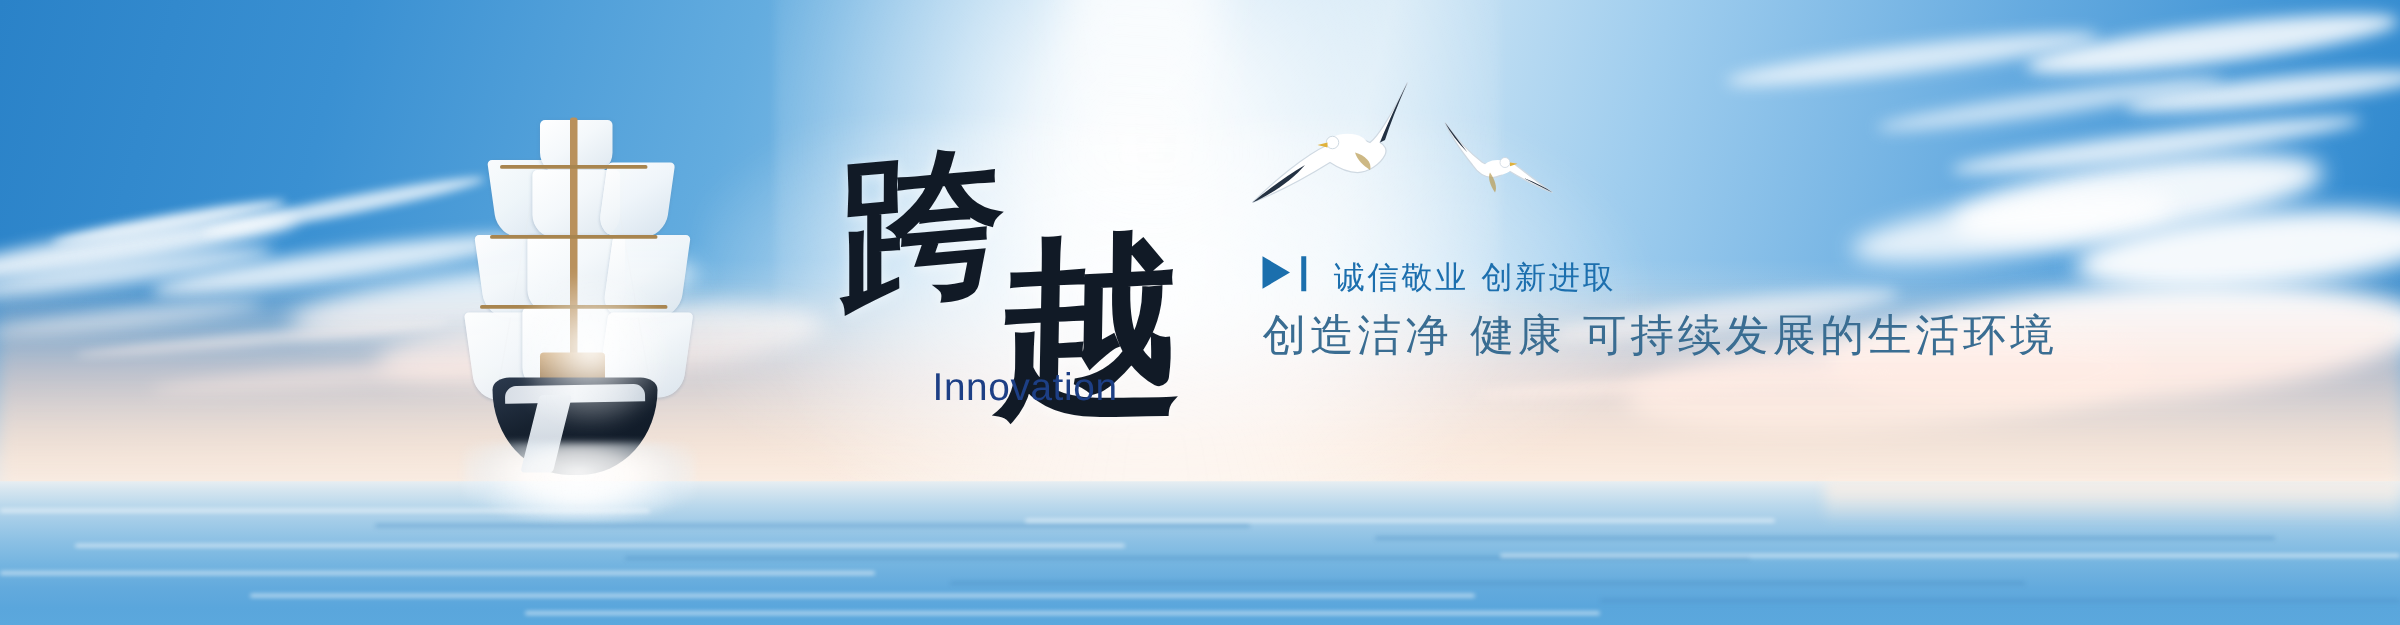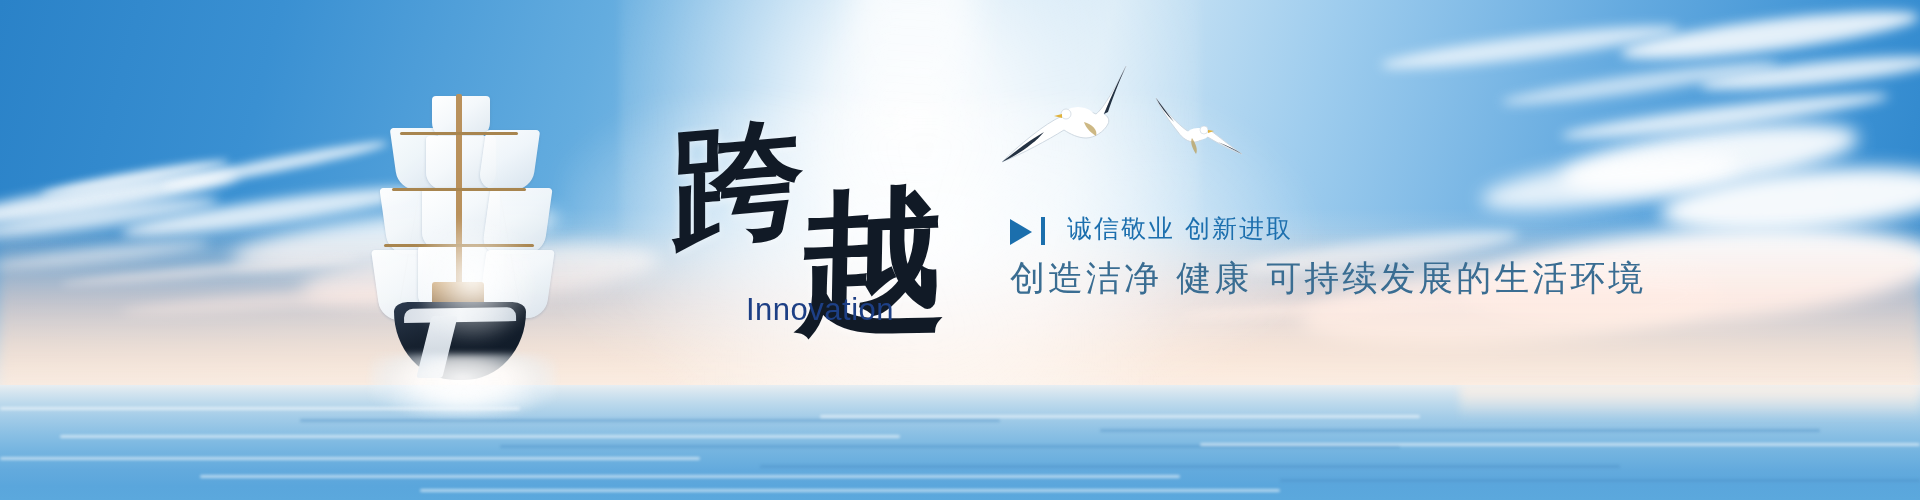--- a/index.html
+++ b/index.html
@@ -175,37 +175,36 @@
 
   #innovation{
     position:absolute;left:746px;top:292px;
     font-family:"Liberation Sans","DejaVu Sans",sans-serif;
     font-size:31px;
     letter-spacing:0.5px;
     color:#1d3f85;
   }
 
   #slogan{position:absolute;left:1010px;top:205px;width:620px;}
-  .slogan-row1{display:flex;align-items:flex-end;height:40px;}
+  .slogan-row1{display:flex;align-items:flex-start;height:40px;}
   #play-triangle{
     width:0;height:0;
     border-left:22px solid #1b6fad;
     border-top:13px solid transparent;
     border-bottom:13px solid transparent;
     margin-right:9px;
   }
   #slogan-divider{
     width:4px;height:28px;background:#1b6fad;margin-right:22px;
   }
   #slogan-line1{
     font-size:25px;color:#1c6fae;letter-spacing:2px;
     font-family:"DejaVu Sans","Liberation Sans",sans-serif;
   }
   #slogan-line2{
-    margin-top:10px;
     font-size:35px;color:#3a6d92;letter-spacing:3px;
     font-family:"DejaVu Sans","Liberation Sans",sans-serif;
     white-space:nowrap;
   }
 </style>
 </head>
 <body>
 
 <div id="banner">
 

